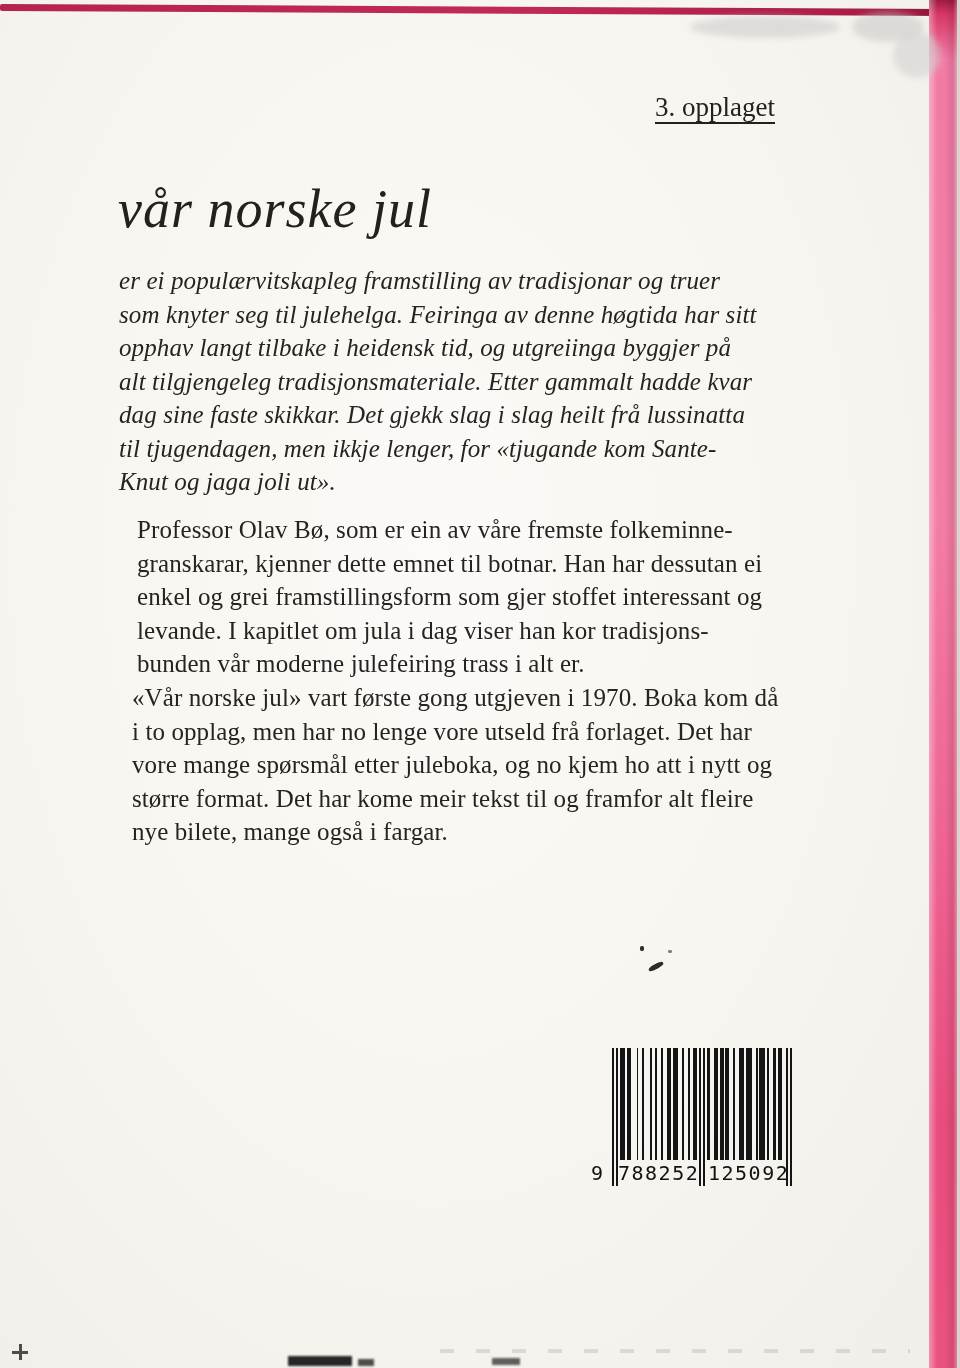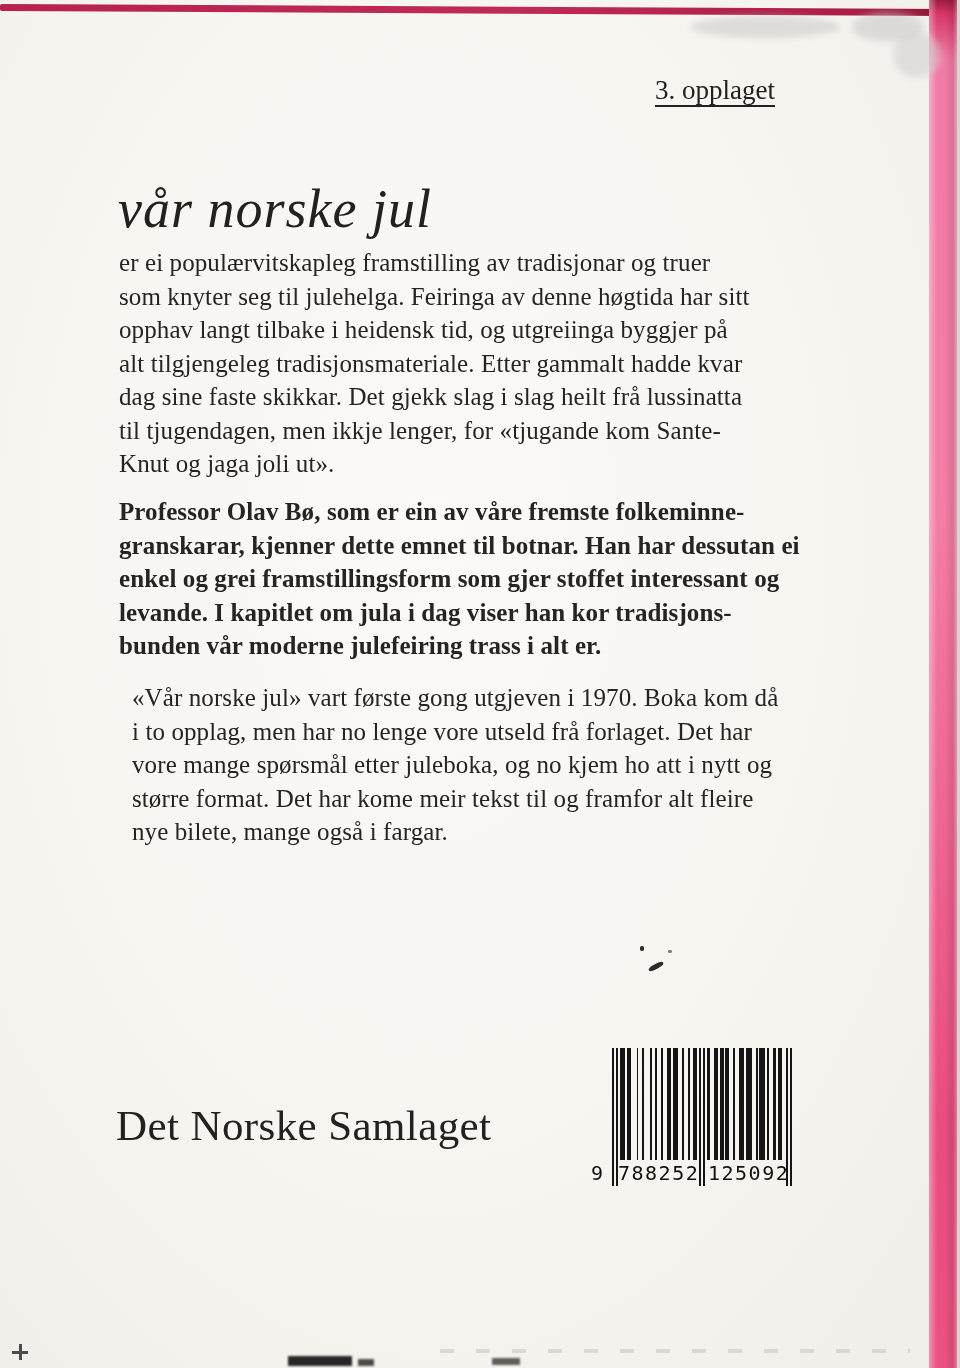--- a/index.html
+++ b/index.html
@@ -45,34 +45,34 @@
     left:440px;top:1349px;width:470px;height:4px;opacity:.45;filter:none;
     background:repeating-linear-gradient(90deg,#bdbab4 0 14px, transparent 14px 36px);
     position:absolute;
   }
   .plus-mark{position:absolute;left:12px;top:1344px;width:16px;height:16px;}
   .plus-mark::before{content:"";position:absolute;left:0;top:7px;width:16px;height:3px;background:#4e4b48;}
   .plus-mark::after{content:"";position:absolute;left:7px;top:0;width:3px;height:16px;background:#4e4b48;}
 
   
   .edition{
-    position:absolute;left:655px;top:75px;
+    position:absolute;left:655px;top:92px;
     font-size:27px;color:#23211e;
     text-decoration:underline;text-underline-offset:6px;text-decoration-thickness:2px;
   }
   .book-title{
     position:absolute;left:118px;top:178px;
     font-style:italic;font-size:54px;color:#23211e;letter-spacing:1px;text-align:right;
   }
   .para{
     position:absolute;left:119px;width:800px;
     font-size:25px;line-height:33.5px;color:#262421;
     white-space:pre-line;letter-spacing:0.1px;
   }
-  .p1{top:246px;}
+  .p1{top:264px;font-style:italic;}
   .p2{top:495px;}
   .p3{top:668px;}
   .publisher{
     position:absolute;left:116px;top:1101px;
     font-size:43px;color:#23211e;letter-spacing:0.4px;
   }
   .isbn{
     position:absolute;left:117px;top:1153px;
     font-size:27px;color:#262421;letter-spacing:0.3px;
   }
@@ -109,32 +109,31 @@
 
   <h1 class="book-title" style="margin:0;font-weight:normal;">vår norske jul</h1>
 
   <p class="para p1" style="margin:0;">er ei populærvitskapleg framstilling av tradisjonar og truer
 som knyter seg til julehelga. Feiringa av denne høgtida har sitt
 opphav langt tilbake i heidensk tid, og utgreiinga byggjer på
 alt tilgjengeleg tradisjonsmateriale. Etter gammalt hadde kvar
 dag sine faste skikkar. Det gjekk slag i slag heilt frå lussinatta
 til tjugendagen, men ikkje lenger, for «tjugande kom Sante-
 Knut og jaga joli ut».</p>
-  <p class="para p2" style="margin:0;font-weight:bold;">Professor Olav Bø, som er ein av våre fremste folkeminne-
+  <p class="para p2" style="margin:18px;">Professor Olav Bø, som er ein av våre fremste folkeminne-
 granskarar, kjenner dette emnet til botnar. Han har dessutan ei
 enkel og grei framstillingsform som gjer stoffet interessant og
 levande. I kapitlet om jula i dag viser han kor tradisjons-
 bunden vår moderne julefeiring trass i alt er.</p>
   <p class="para p3" style="margin:13px;">«Vår norske jul» vart første gong utgjeven i 1970. Boka kom då
 i to opplag, men har no lenge vore utseld frå forlaget. Det har
 vore mange spørsmål etter juleboka, og no kjem ho att i nytt og
 større format. Det har kome meir tekst til og framfor alt fleire
 nye bilete, mange også i fargar.</p>
 
-  <div class="publisher">Det Norske Samlaget</div>
 
   <div class="barcode">
     <div class="bc-bars">
         <div class="bar tall"></div>
         <div class="gap tall"></div>
         <div class="bar tall"></div>
         <div class="gap"></div>
         <div class="bar"></div>
         <div class="bar"></div>
         <div class="bar"></div>

